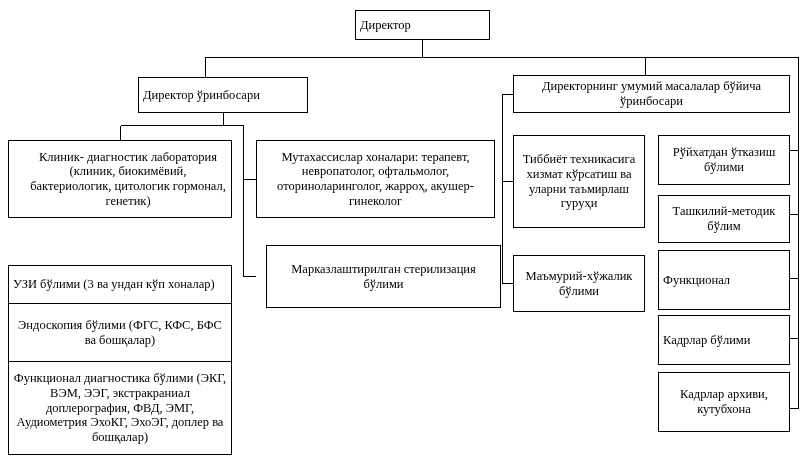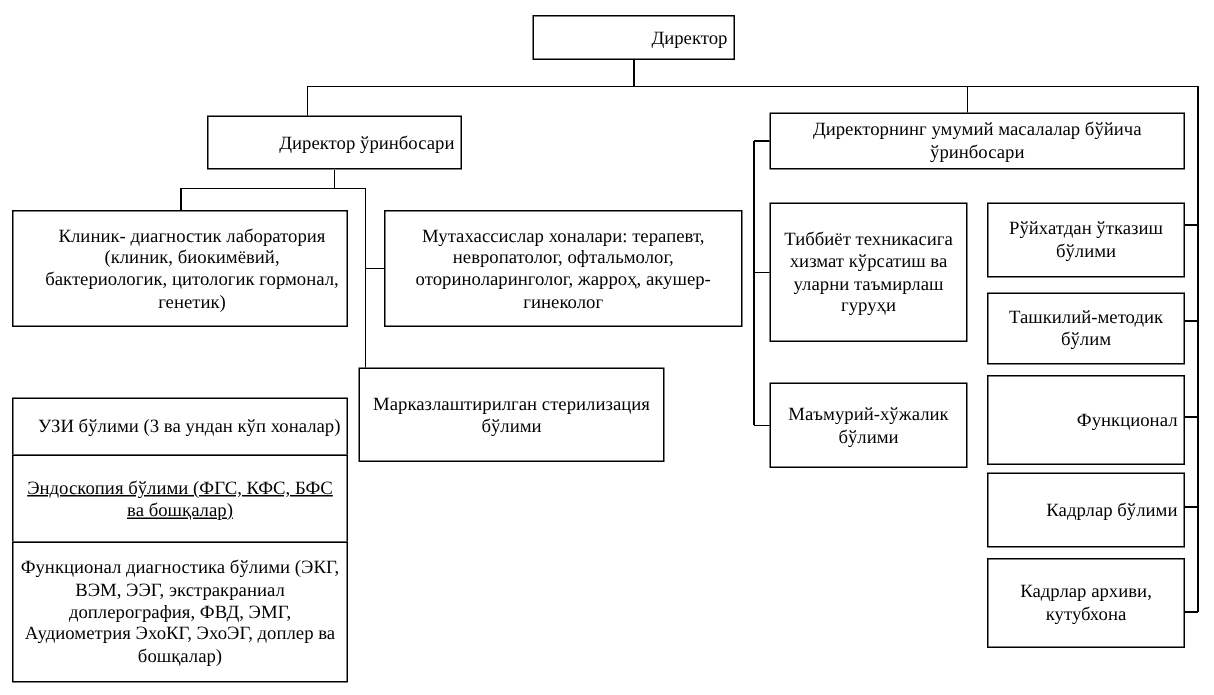--- a/index.html
+++ b/index.html
@@ -17,39 +17,39 @@
     left: 0; top: 0;
     width: 809px; height: 463px;
   }
   .node {
     position: absolute;
     box-sizing: border-box;
     border: 1px solid #000;
     background: #fff;
     display: flex;
     align-items: center;
-    justify-content: flex-end;
+    justify-content: flex-start;
     text-align: center;
     font-size: 12.5px;
     line-height: 1.18;
     padding: 1px 4px;
   }
   
   .n-director        { left: 355px; top: 10px;  width: 135px; height: 30px; }
   .n-deputy-left     { left: 138px; top: 77px;  width: 170px; height: 36px; }
   .n-deputy-general  { left: 513px; top: 75px;  width: 277px; height: 38px; }
   
   .n-clinical-lab    { left: 8px;   top: 140px; width: 224px; height: 78px; padding-left: 20px; }
   .n-xray            { left: 8px;   top: 217px; width: 224px; height: 49px; }
   .n-uzi             { left: 8px;   top: 265px; width: 224px; height: 39px; }
-  .n-endoscopy       { left: 8px;   top: 303px; width: 224px; height: 59px; text-decoration: underline; }
+  .n-endoscopy       { left: 8px;   top: 303px; width: 224px; height: 59px; }
   .n-functional      { left: 8px;   top: 361px; width: 224px; height: 94px; }
   
   .n-specialists     { left: 256px; top: 140px; width: 239px; height: 78px; }
-  .n-sterilization   { left: 239px; top: 245px; width: 204px; height: 63px; }
+  .n-sterilization   { left: 266px; top: 245px; width: 235px; height: 63px; }
   
   .n-med-tech        { left: 513px; top: 135px; width: 132px; height: 93px; }
   .n-admin           { left: 513px; top: 255px; width: 132px; height: 57px; }
   
   .n-registration    { left: 658px; top: 135px; width: 132px; height: 50px; }
   .n-org-method      { left: 658px; top: 195px; width: 132px; height: 48px; }
   .n-accounting      { left: 658px; top: 250px; width: 132px; height: 60px; }
   .n-hr              { left: 658px; top: 315px; width: 132px; height: 50px; }
   .n-archive         { left: 658px; top: 372px; width: 132px; height: 60px; }
 </style>

